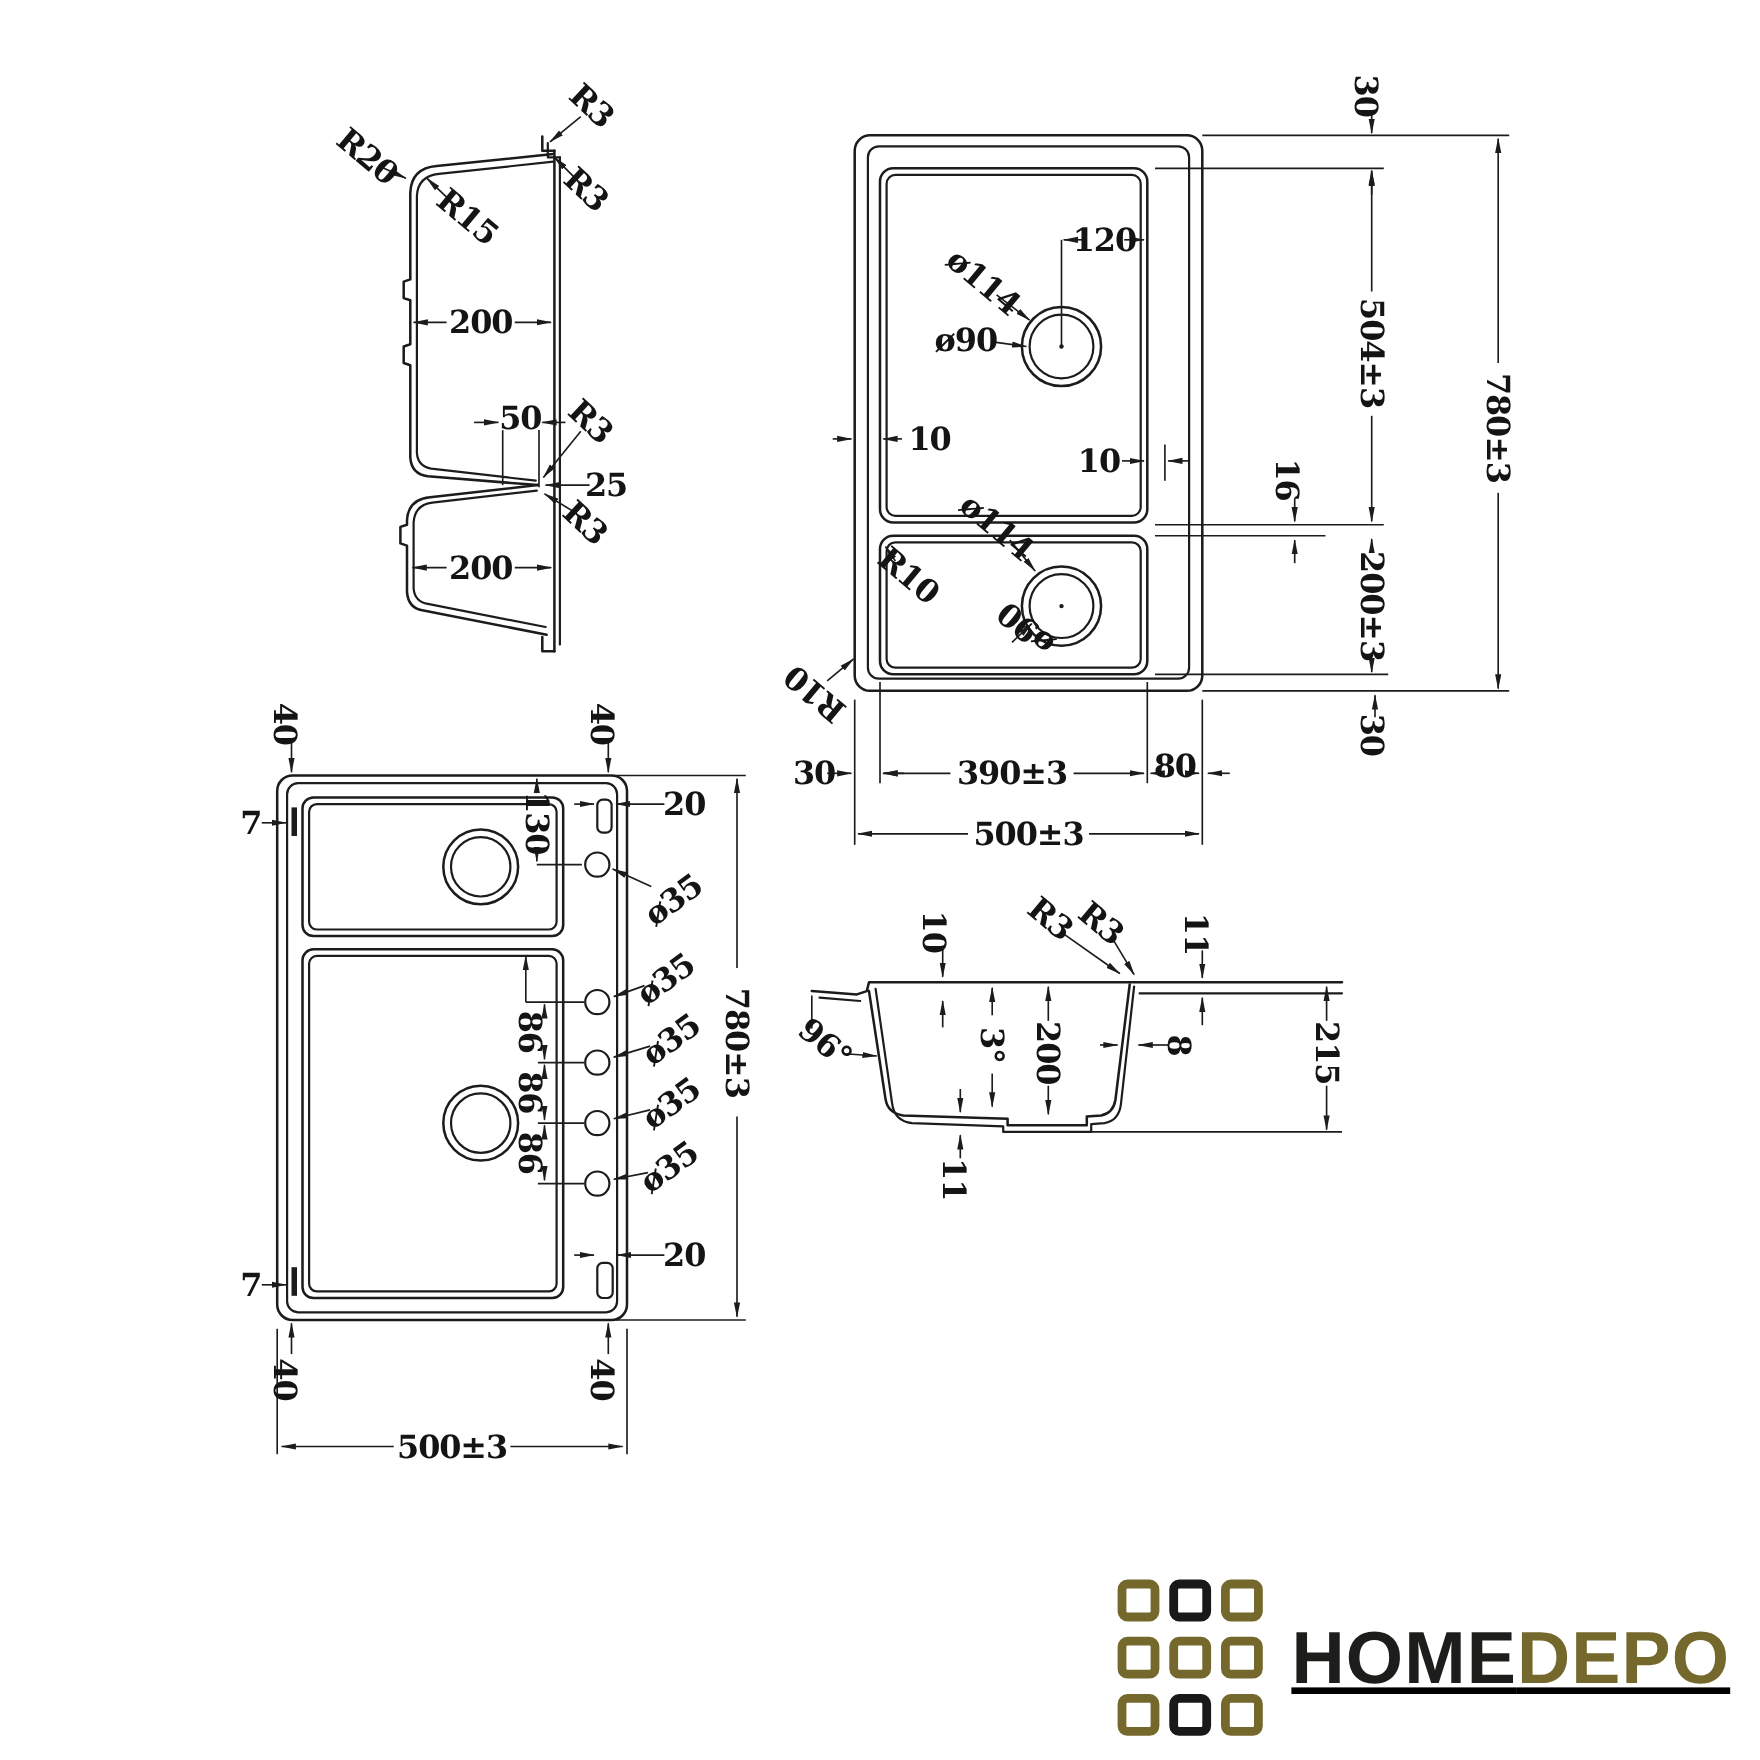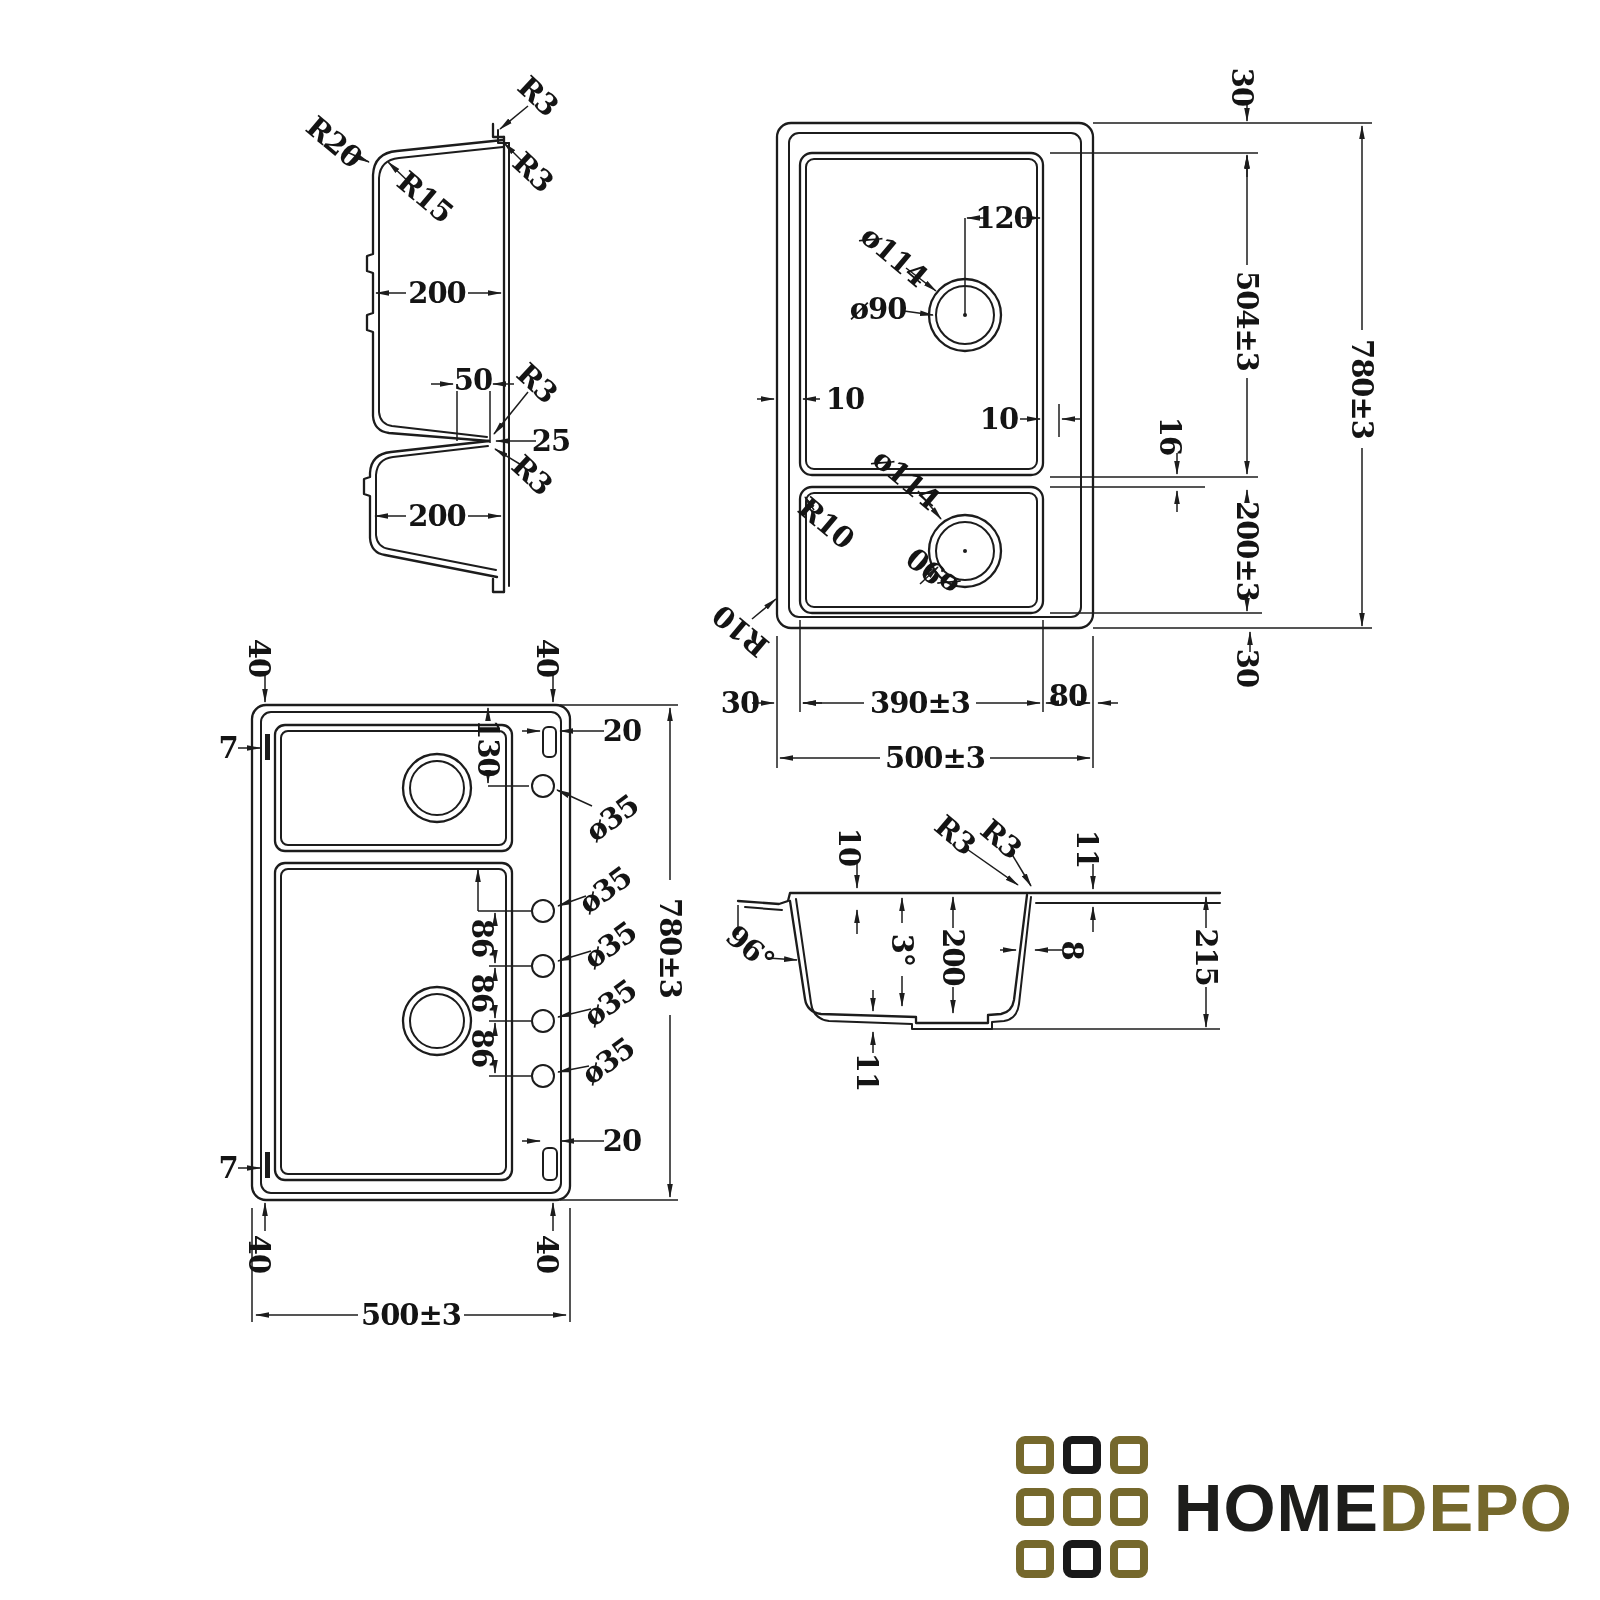--- a/index.html
+++ b/index.html
@@ -3,21 +3,21 @@
 <meta charset="utf-8">
 <style>
   html,body{margin:0;padding:0;background:#ffffff;}
   .stage{position:relative;width:1600px;height:1600px;background:#ffffff;overflow:hidden;}
   svg{position:absolute;left:0;top:0;}
   .ol{stroke:#1c1c1c;stroke-width:2.3;fill:none;stroke-linejoin:round;stroke-linecap:round;}
   .ol2{stroke:#1c1c1c;stroke-width:2;fill:none;stroke-linejoin:round;stroke-linecap:round;}
   .dl{stroke:#1c1c1c;stroke-width:1.5;fill:none;}
   text{font-family:"DejaVu Serif",serif;font-weight:700;font-size:29px;fill:#141414;
        text-anchor:middle;dominant-baseline:central;letter-spacing:-1px;}
-  .logo{position:absolute;left:1016px;top:1436px;display:flex;align-items:center;gap:26px;}
+  .logo{position:absolute;left:1016px;top:1436px;display:flex;align-items:center;gap:26px;text-decoration:underline;}
   .lgrid{display:grid;grid-template-columns:repeat(3,38px);grid-auto-rows:38px;column-gap:9px;row-gap:14px;}
   .cell{border:8px solid #75682c;border-radius:9px;box-sizing:border-box;background:transparent;}
   .wordmark{font-family:"Liberation Sans",sans-serif;font-size:67px;font-weight:700;letter-spacing:1px;white-space:nowrap;}
   .wm-home{color:#1d1d1b;}
   .wm-depo{color:#75682c;}
 </style>
 </head>
 <body>
 
 <div class="stage">

